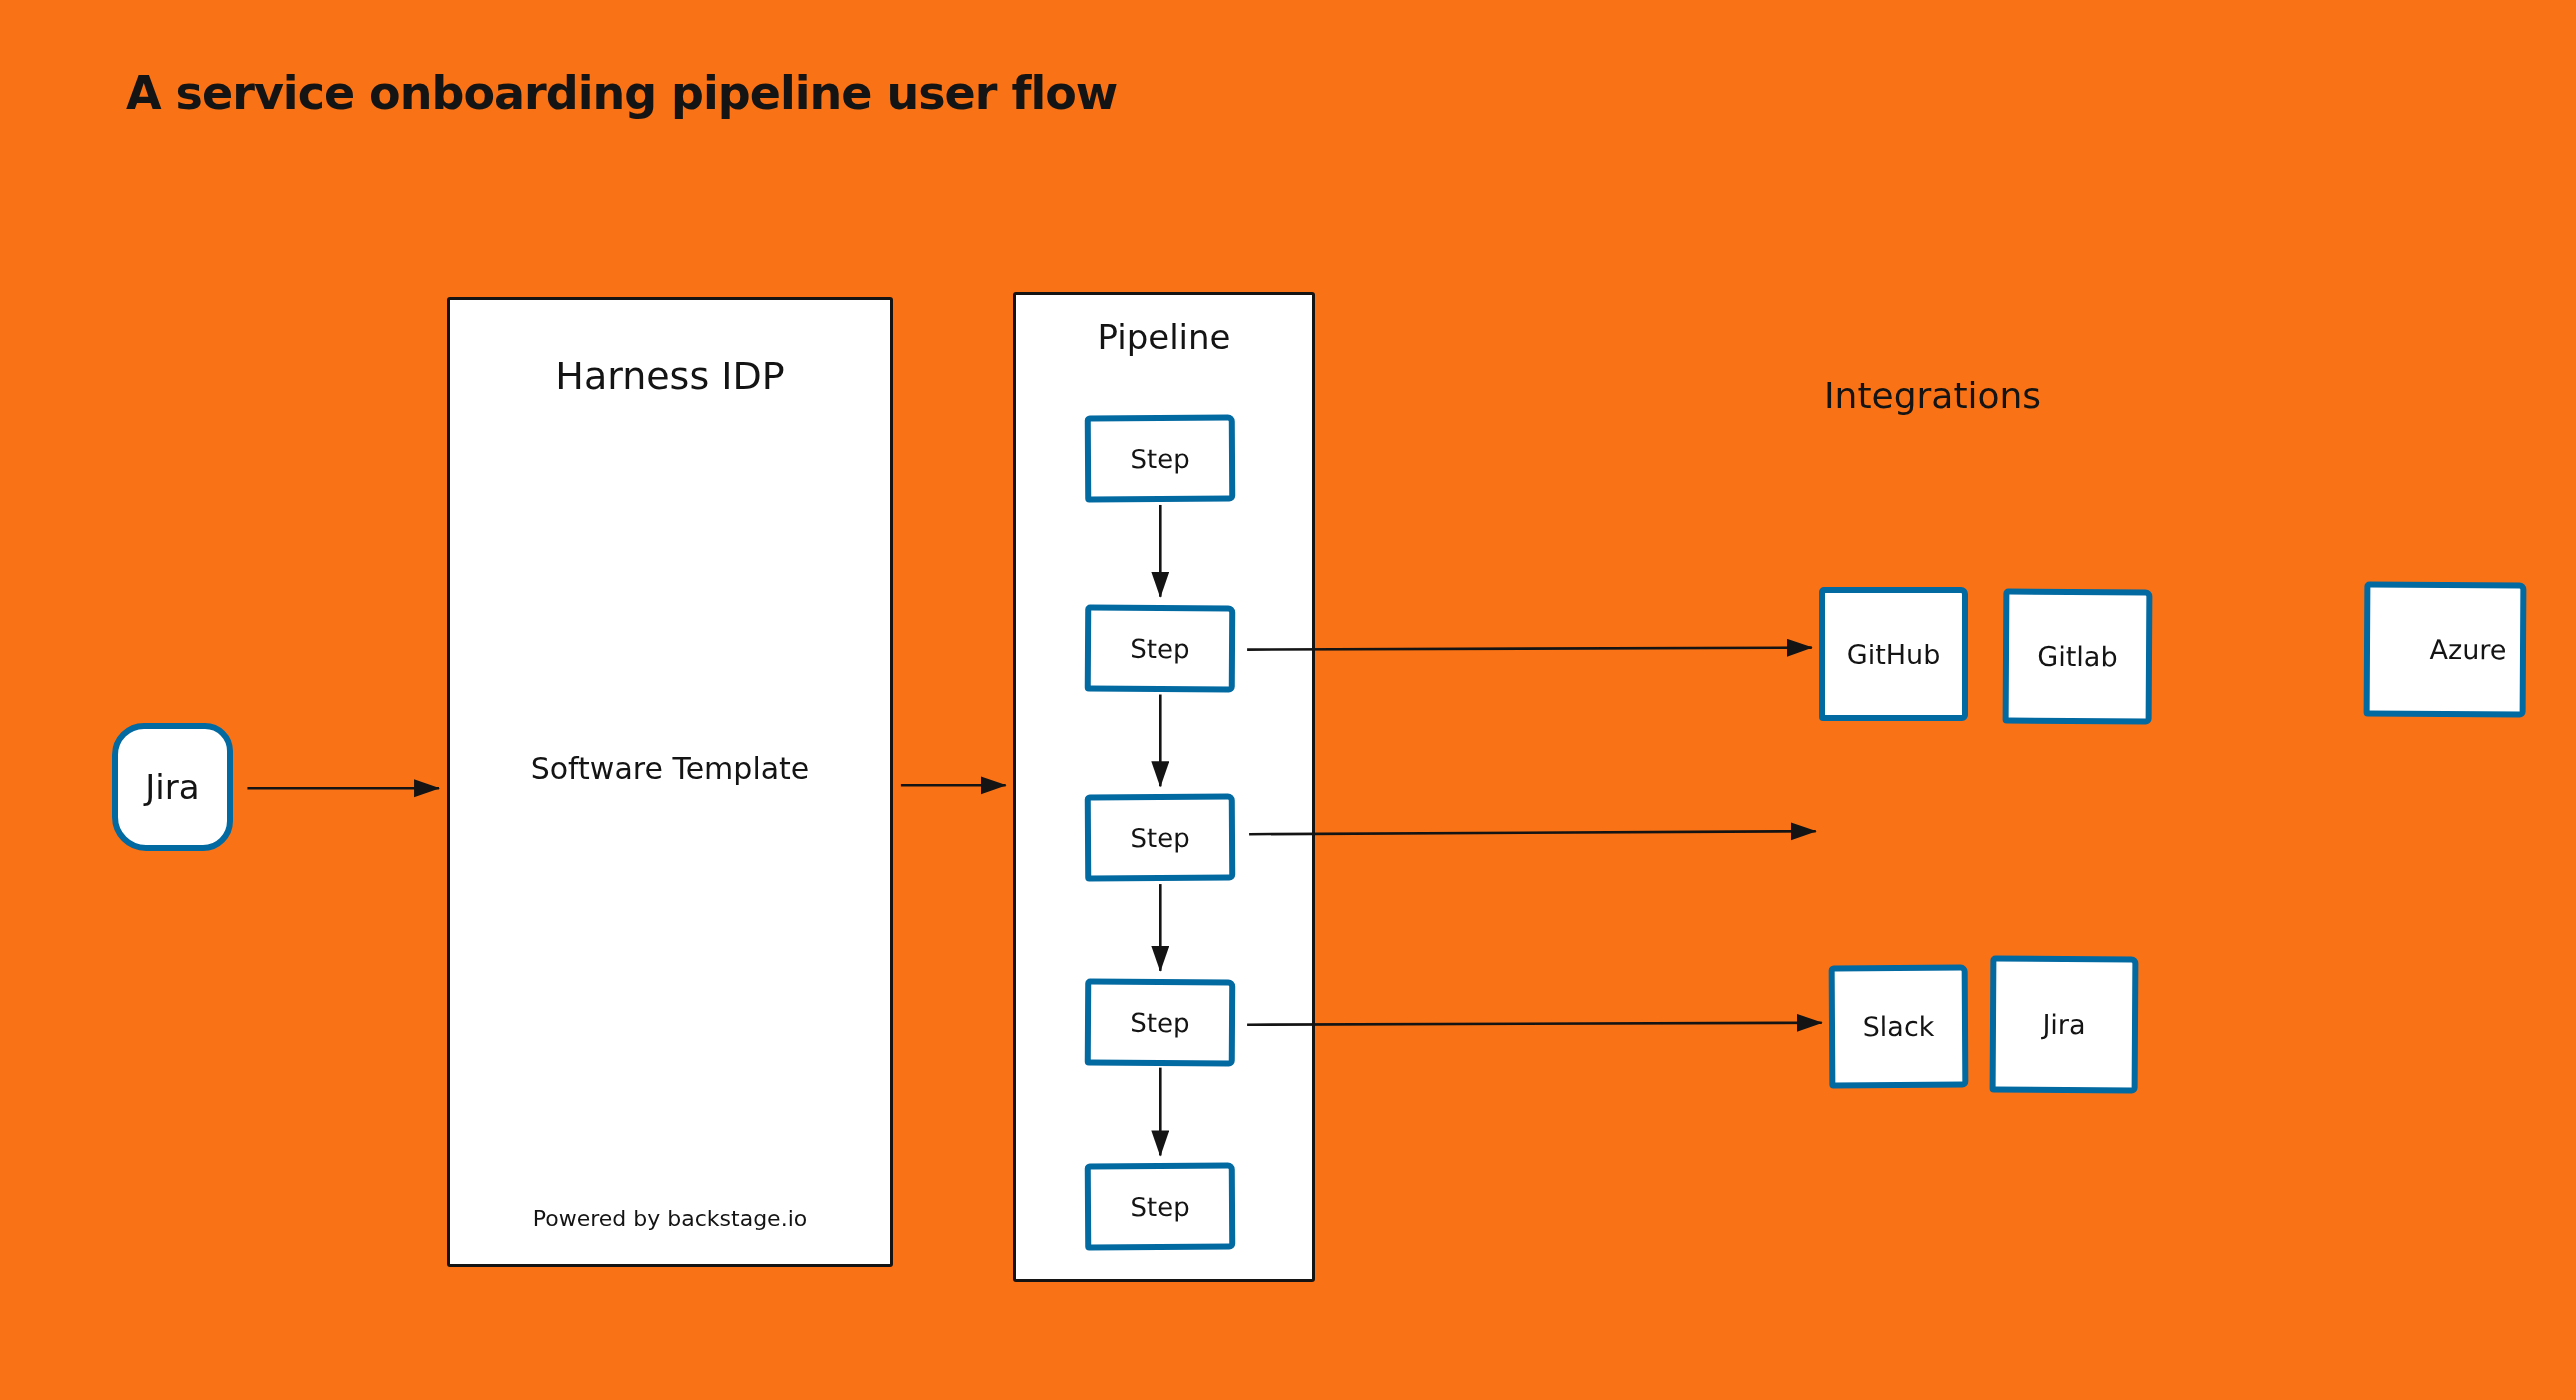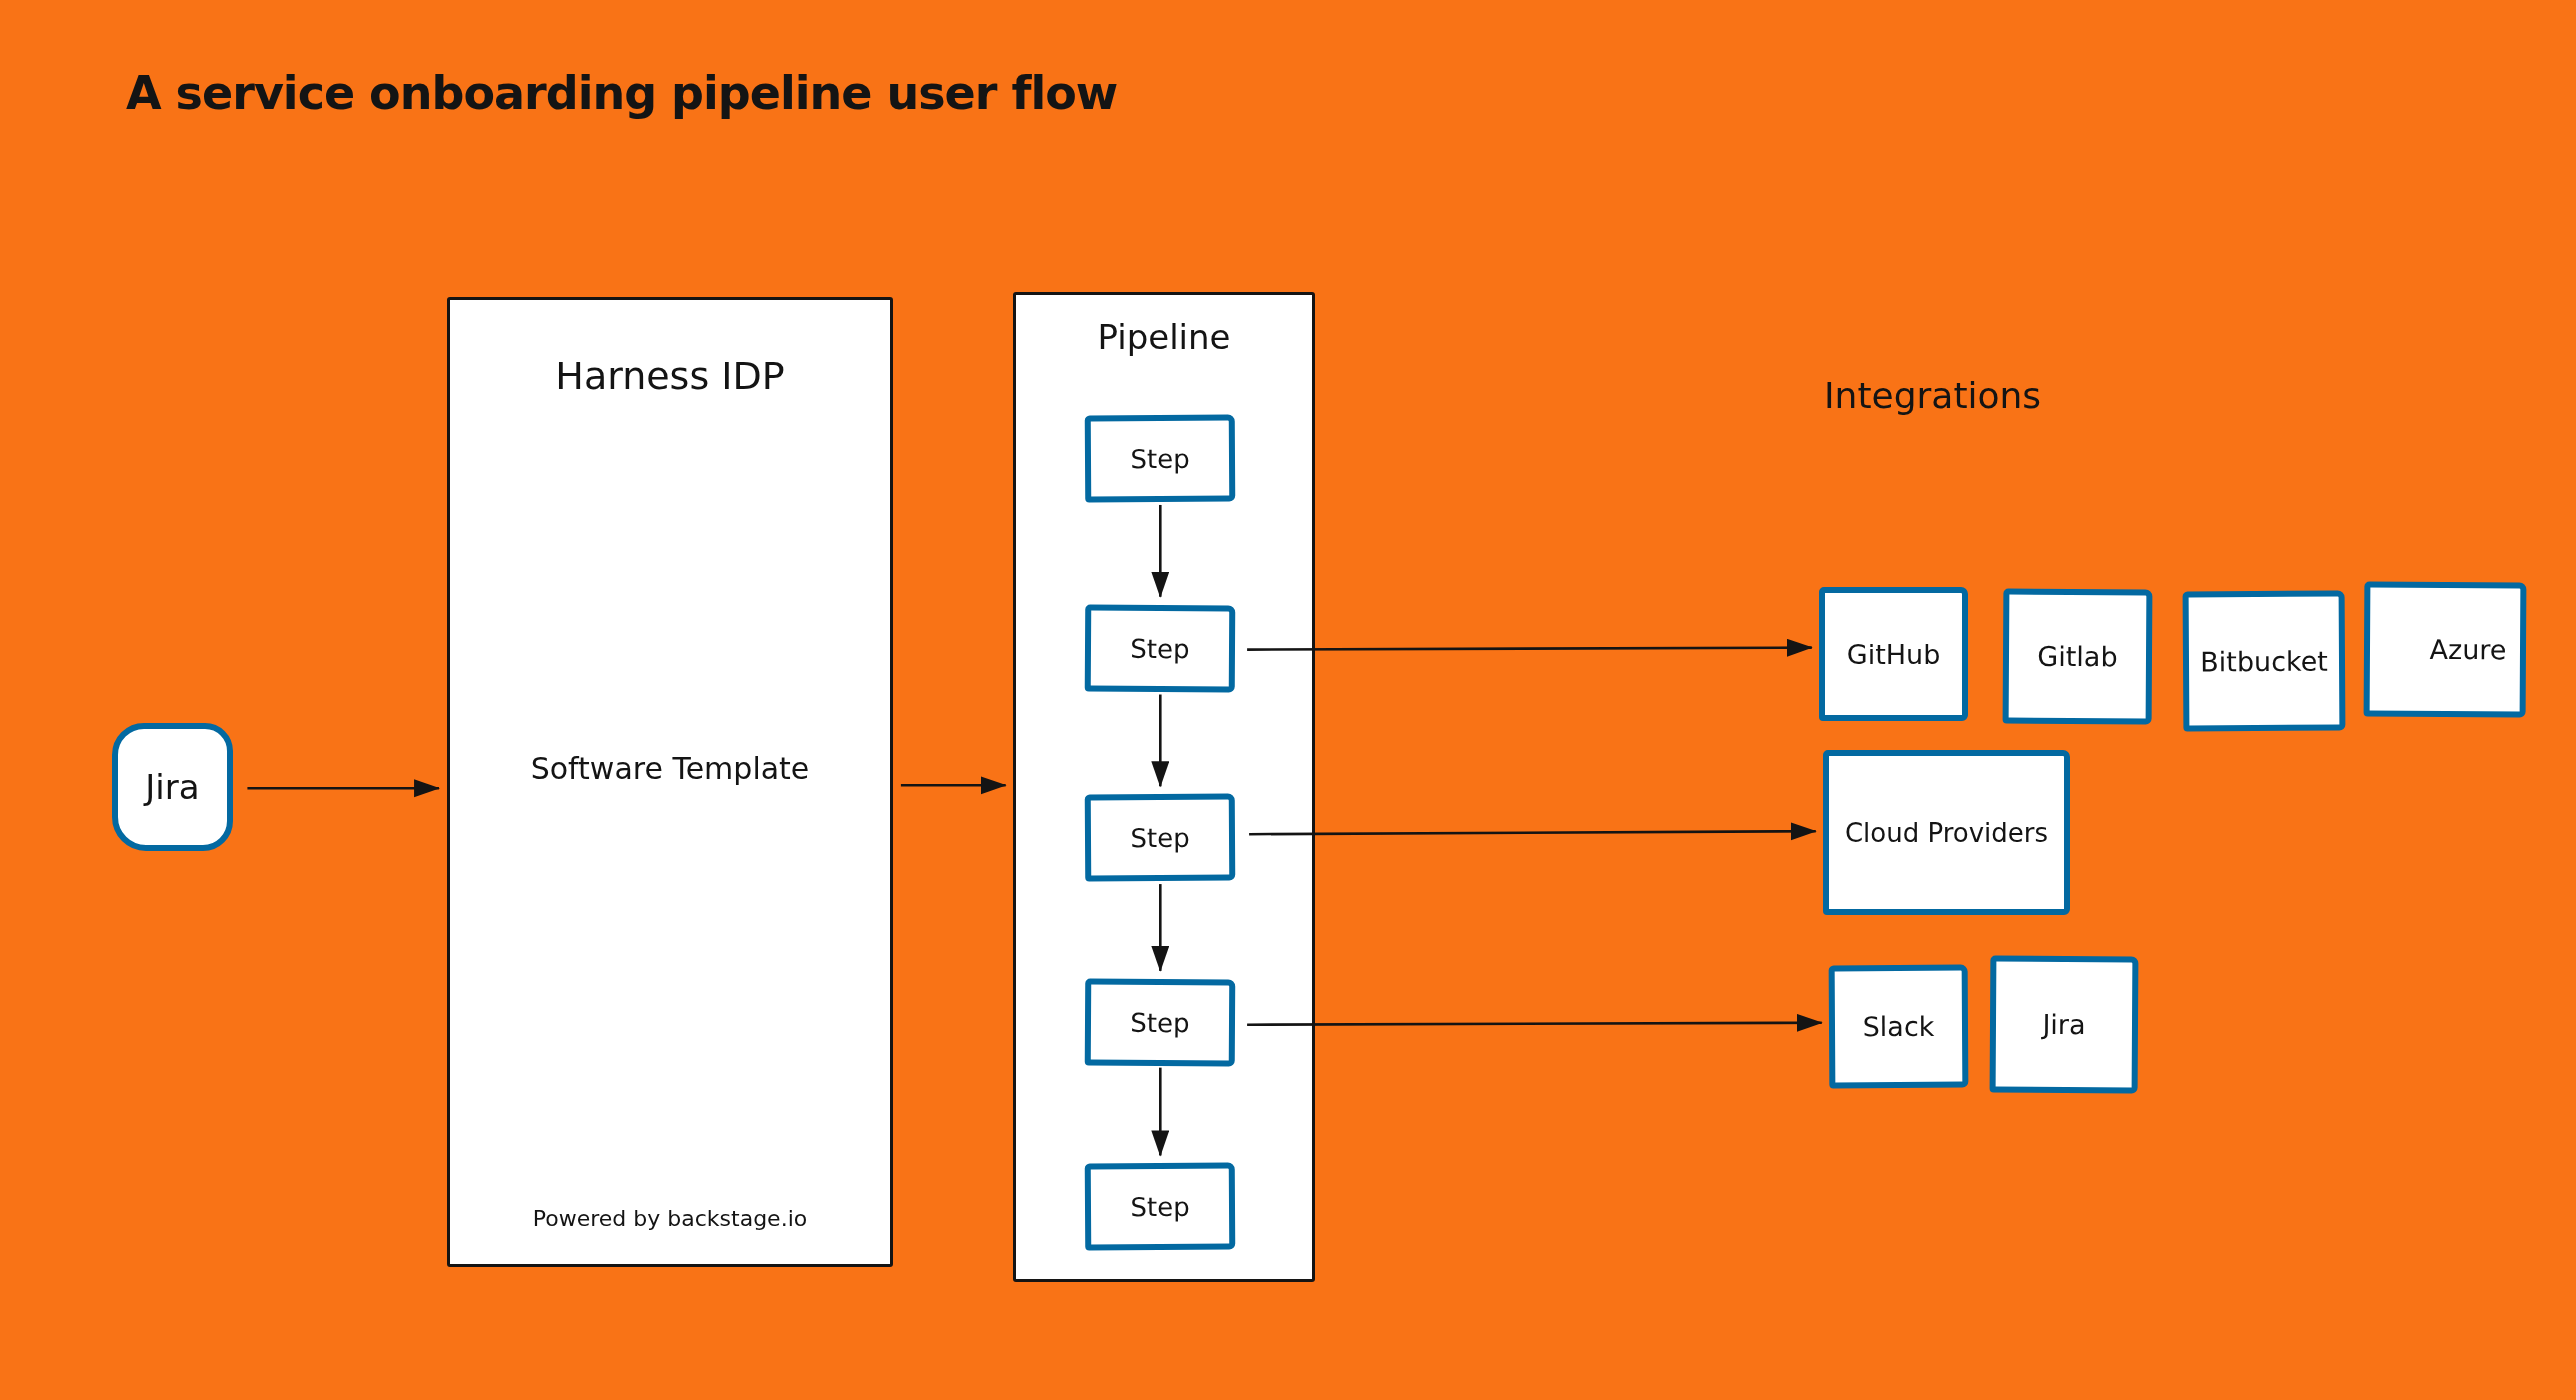--- a/index.html
+++ b/index.html
@@ -72,30 +72,24 @@
   </div>
 
   <div class="txt" style="left:1824px;top:375px;font-size:36px;">Integrations</div>
 
   <div class="sketch-box" style="left:1819px;top:587px;width:149px;height:134px;">
     <span style="font-size:27px;">GitHub</span>
   </div>
   <div class="sketch-box r-pos" style="left:2003px;top:589px;width:149px;height:135px;">
     <span style="font-size:27px;">Gitlab</span>
   </div>
-  <div class="sketch-box r-neg" style="left:2183px;top:591px;width:162px;height:140px;">
-    <span style="font-size:27px;">Bitbucket</span>
-  </div>
   <div class="sketch-box r-pos" style="left:2364px;top:582px;width:162px;height:135px;padding-left:46px;">
     <span style="font-size:27px;">Azure</span>
   </div>
 
-  <div class="sketch-box" style="left:1823px;top:750px;width:247px;height:165px;">
-    <span style="font-size:26px;">Cloud Providers</span>
-  </div>
 
   <div class="sketch-box r-neg" style="left:1829px;top:965px;width:139px;height:123px;">
     <span style="font-size:27px;">Slack</span>
   </div>
   <div class="sketch-box r-pos" style="left:1990px;top:956px;width:148px;height:137px;">
     <span style="font-size:27px;">Jira</span>
   </div>
 
   <svg class="arrow-layer" width="2576" height="1401" viewBox="0 0 2582 1404">
     <defs>

